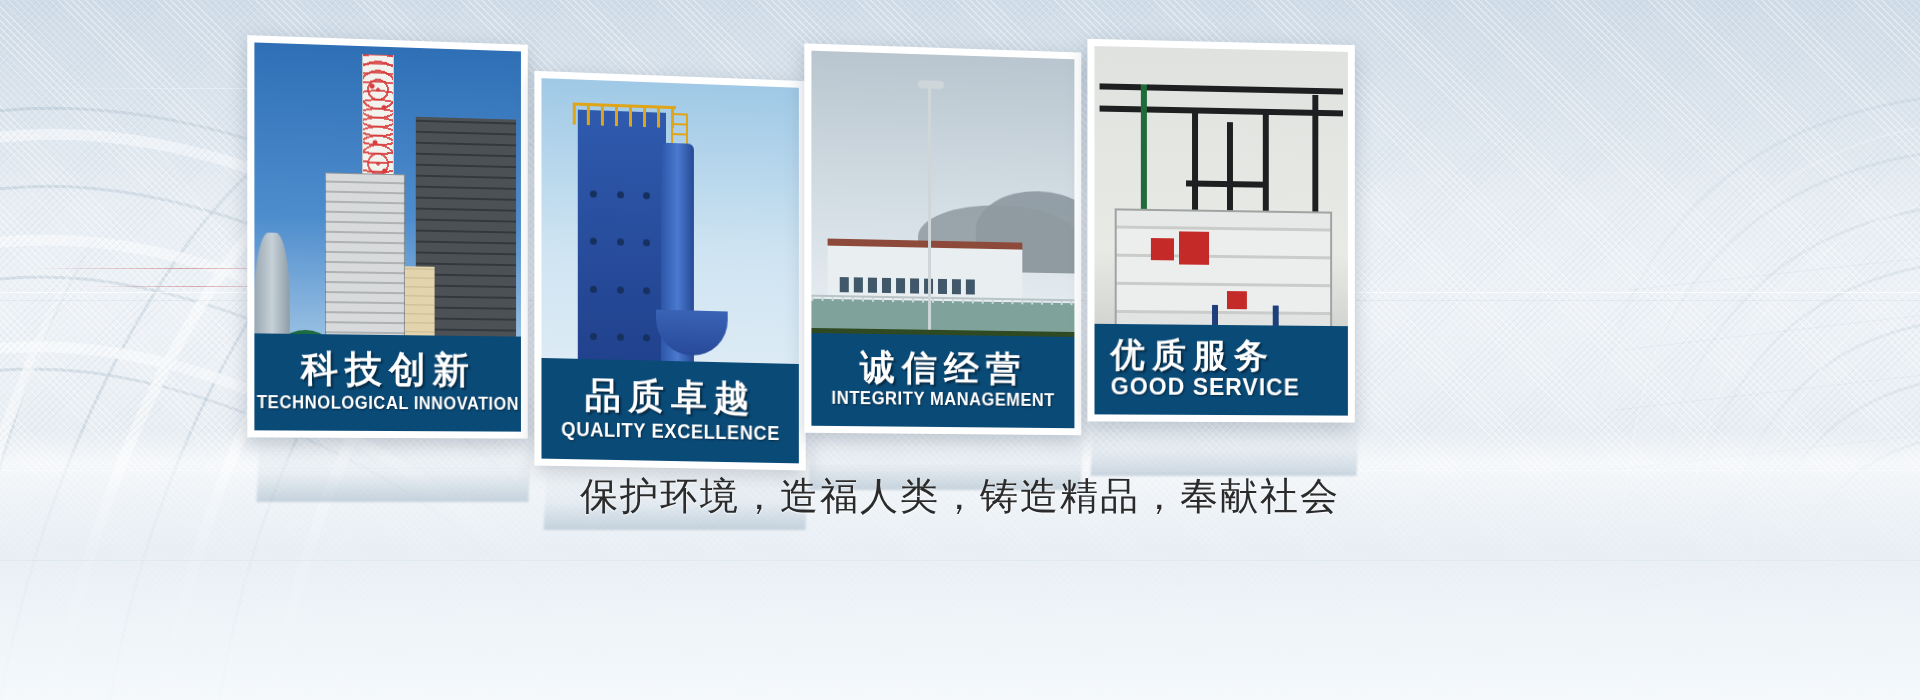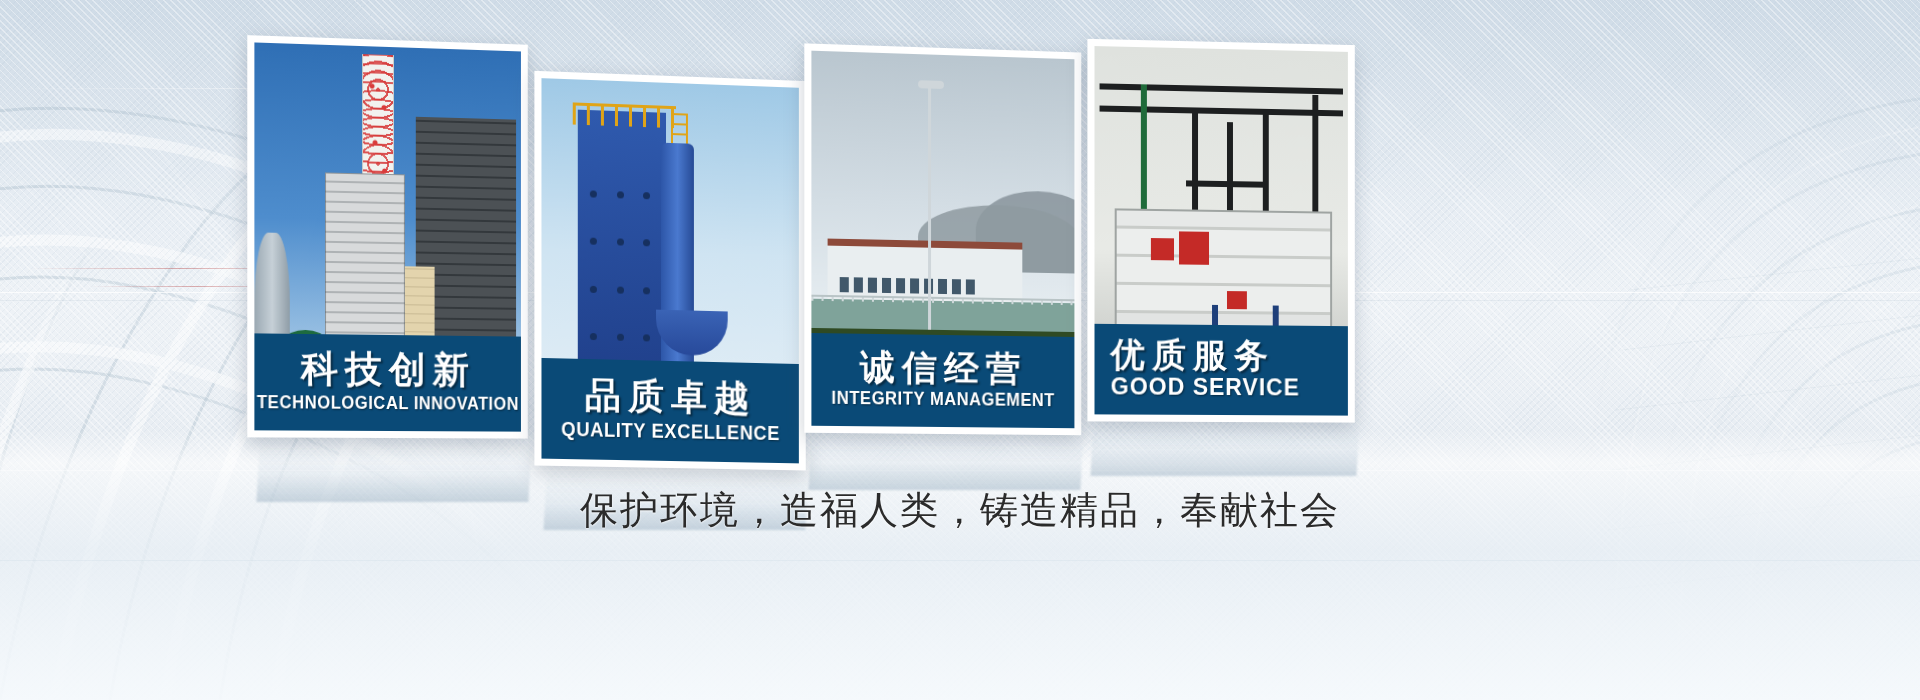--- a/index.html
+++ b/index.html
@@ -69,21 +69,21 @@
   }
 
   .reflect{
     position:absolute;
     background:linear-gradient(180deg,rgba(140,165,185,.42) 0%,rgba(175,196,212,.18) 45%,rgba(220,232,240,0) 100%);
     filter:blur(1px);
   }
 
   
   #tagline{
-    position:absolute;left:0;top:485px;width:1920px;
+    position:absolute;left:0;top:471px;width:1920px;
     text-align:center;
     font-family:"DejaVu Sans","Liberation Sans",sans-serif;
     font-size:38px;color:#2b2b2b;letter-spacing:2px;
     text-shadow:0 1px 2px rgba(255,255,255,.8);
   }
 
   
   .sky{position:absolute;inset:0;}
   .p1 .sky{background:linear-gradient(180deg,#2f6fb5 0%,#4e8dcd 45%,#9dc3e4 78%,#c9ddee 100%);}
   .stack{position:absolute;left:40%;top:2%;width:11%;height:46%;background:#f2f2ef;

